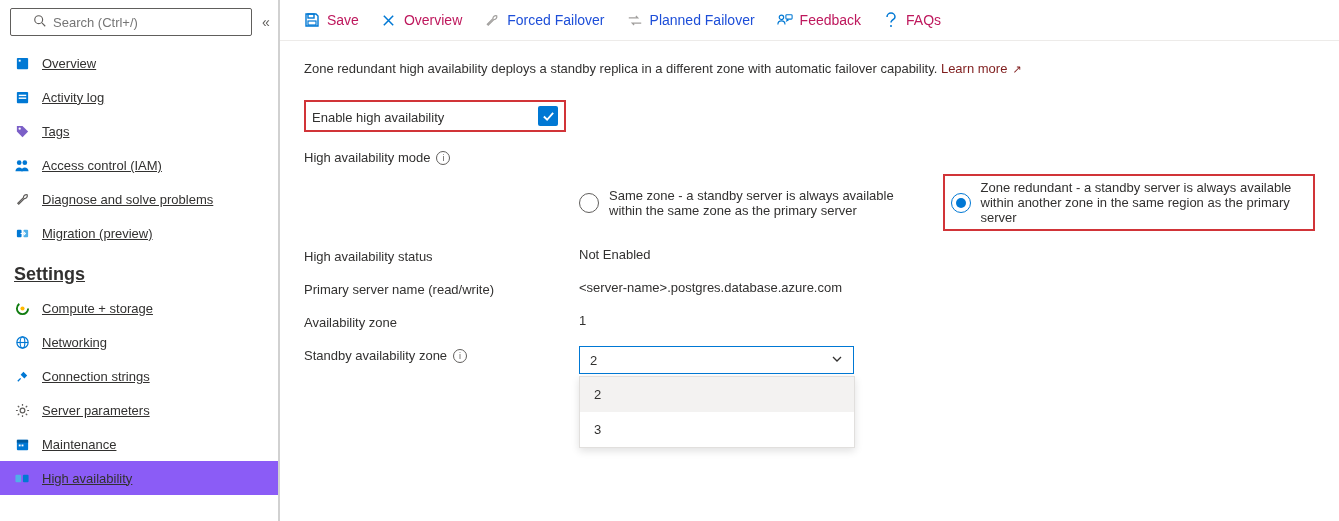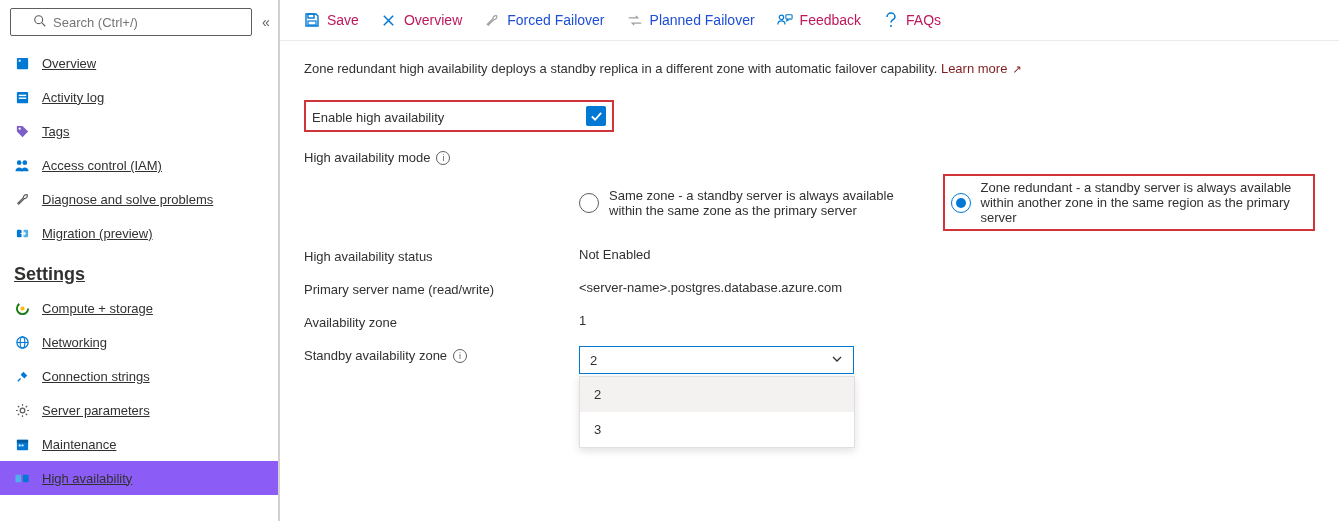--- a/index.html
+++ b/index.html
@@ -138,21 +138,21 @@
       display: inline-flex;
       align-items: center;
       justify-content: center;
       cursor: pointer;
     }
     .hl-red {
       border: 2px solid #d13438;
       padding: 4px 6px;
       display: inline-flex;
       align-items: center;
-      width: 310px;
+      width: 262px;
       justify-content: space-between;
     }
     .radio-group { display: flex; flex-direction: row; gap: 18px; margin-top: 26px; }
     .radio-opt {
       display: flex;
       align-items: center;
       gap: 10px;
       cursor: pointer;
     }
     .radio {

